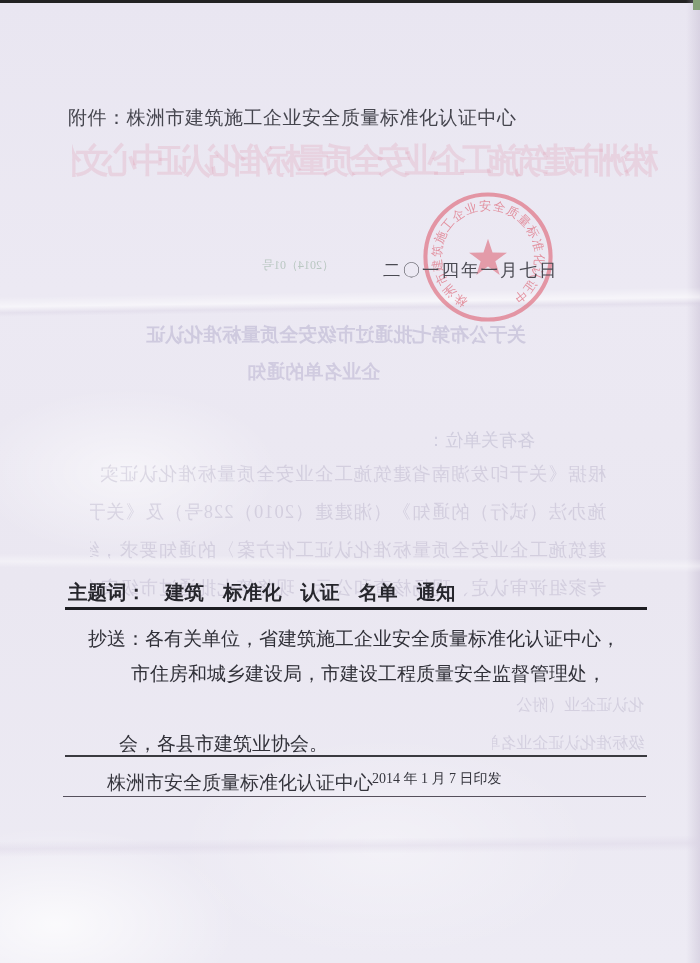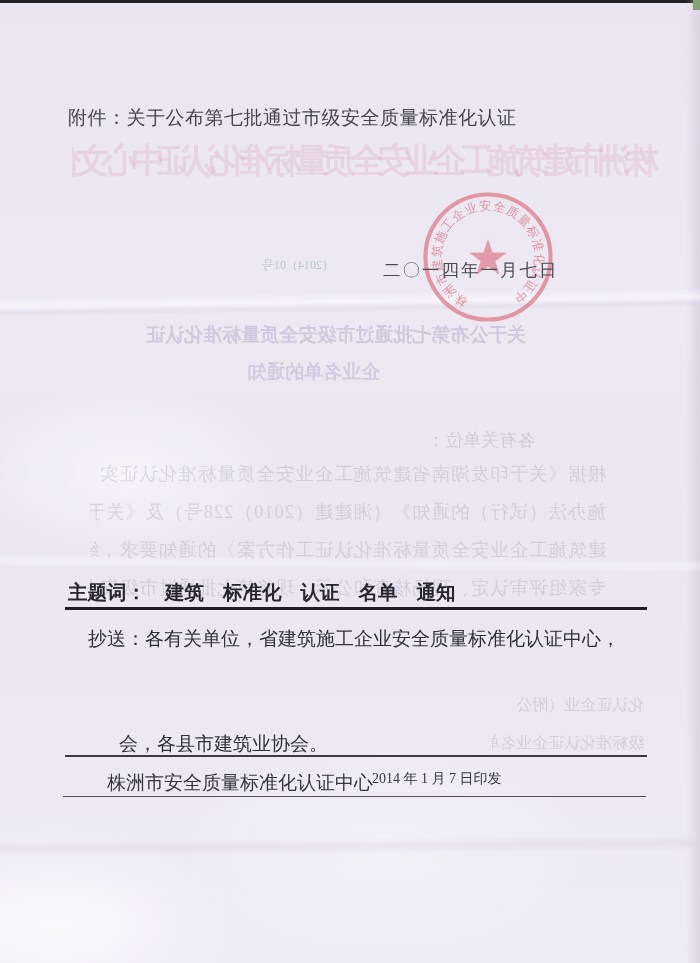--- a/index.html
+++ b/index.html
@@ -67,21 +67,21 @@
   <div class="abs ghost g-t1">关于公布第七批通过市级安全质量标准化认证</div>
   <div class="abs ghost g-t2">企业名单的通知</div>
   <div class="abs ghost g-salut">各有关单位：</div>
   <div class="abs ghost g-b g-b1">根据《关于印发湖南省建筑施工企业安全质量标准化认证实</div>
   <div class="abs ghost g-b g-b2">施办法（试行）的通知》（湘建建（2010）228号）及《关于开展</div>
   <div class="abs ghost g-b g-b3">建筑施工企业安全质量标准化认证工作方案〉的通知要求，经</div>
   <div class="abs ghost g-b g-b4">专家组评审认定、现场核查和公示，现将第七批通过市级安全</div>
   <div class="abs ghost g-s g-s1">化认证企业（附公</div>
   <div class="abs ghost g-s g-s2">级标准化认证企业名单</div>
 
-  <div class="abs attachment">附件：关于公布第七批通过市级安全质量标准化认证</div>
+  <div class="abs attachment">附件：株洲市建筑施工企业安全质量标准化认证中心</div>
 
   <div class="abs stamp">
     <svg width="136" height="136" viewBox="0 0 150 150">
       <circle cx="75" cy="75" r="69" fill="none" stroke="#dd6273" stroke-width="4.5" opacity=".75"></circle>
       <path id="sealArc" d="M 53.0 122.1 A 52 52 0 1 1 97.0 122.1" fill="none"></path>
       <text font-size="13.5" fill="#dd6273" opacity=".8" letter-spacing="1">
         <textPath href="#sealArc">株洲市建筑施工企业安全质量标准化认证中心</textPath>
       </text>
       <polygon points="75,55 80,70.1 95.9,70.2 83.1,79.6 87.9,94.8 75,85.5 62.1,94.8 66.9,79.6 54.1,70.2 70,70.1" fill="#dd6273" opacity=".7"></polygon>
     </svg>
@@ -89,20 +89,21 @@
 
   <div class="abs dateline">二〇一四年一月七日</div>
 
   <div class="abs subject">
     <span>主题词：</span><span class="term">建筑</span><span class="term">标准化</span><span class="term">认证</span><span class="term">名单</span><span class="term">通知</span>
   </div>
 
   <div class="abs rule rule-thick"></div>
 
   <div class="abs cc-l1"><span>抄送：</span><span>各有关单位，省建筑施工企业安全质量标准化认证中心，</span></div>
+  <div class="abs cc-l2">市住房和城乡建设局，市建设工程质量安全监督管理处，</div>
   <div class="abs cc-l4">会，各县市建筑业协会。</div>
 
   <div class="abs rule-thin"></div>
 
   <div class="abs issuer">株洲市安全质量标准化认证中心</div>
   <div class="abs printdate">2014 年 1 月 7 日印发</div>
 
   <div class="abs rule-bottom"></div>
 
 </div>

